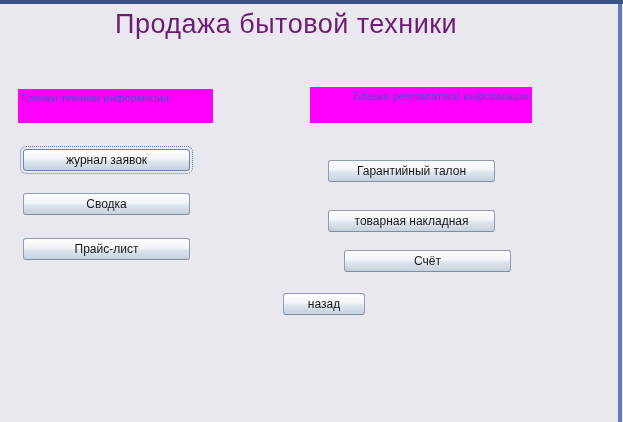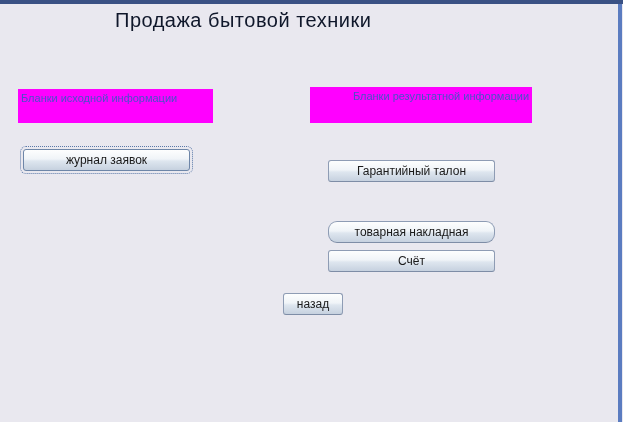--- a/index.html
+++ b/index.html
@@ -26,22 +26,22 @@
   }
   .frame-right {
     position: absolute;
     right: 1px; top: 4px;
     width: 4px; height: 418px;
     background: #5B7CC0;
   }
   .page-title {
     position: absolute;
     left: 115px; top: 9px;
-    font-size: 20px;
-    color: #0f172a;
+    font-size: 27px;
+    color: #701a75;
     letter-spacing: 0.5px;
     white-space: nowrap;
   }
   .section-header {
     position: absolute;
     background: #FF00FF;
     color: #4A50C8;
     font-size: 11px;
     box-sizing: border-box;
     padding-top: 3px;
@@ -81,43 +81,45 @@
     outline-offset: 2px;
     border-color: #6E86A8;
   }
   .col-left { left: 23px; width: 167px; }
   .col-right { left: 328px; width: 167px; }
   .btn-journal   { top: 149px; }
   .btn-svodka    { top: 193px; }
   .btn-price     { top: 238px; }
   .btn-zayavka   { top: 285px; }
   .btn-garant    { top: 160px; }
-  .btn-nakladnaya{ top: 221px; border-radius: 9px; }
-  .btn-schet     { top: 250px; }
+  .btn-nakladnaya{ top: 210px; }
+  .btn-schet     { top: 250px; margin-left: 16px; }
   .btn-back {
     left: 283px; top: 293px;
-    width: 60px;
+    width: 82px;
   }
 </style>
 </head>
 <body>
 
 <div class="window">
   <div class="frame-top"></div>
   <div class="frame-right"></div>
 
   <div class="page-title">Продажа бытовой техники</div>
 
-  <div class="section-header left">Бланки исходной информации</div>
+  <div class="section-header left">Бланки техники информации</div>
 
   <div class="section-header right">Бланки результатной информации</div>
 
   <button class="btn col-left btn-journal focused">журнал заявок</button>
 
+  <button class="btn col-left btn-svodka">Сводка</button>
 
+  <button class="btn col-left btn-price">Прайс-лист</button>
 
 
   <button class="btn col-right btn-garant">Гарантийный талон</button>
 
   <button class="btn col-right btn-nakladnaya">товарная накладная</button>
 
   <button class="btn col-right btn-schet">Счёт</button>
 
   <button class="btn btn-back">назад</button>
 </div>

